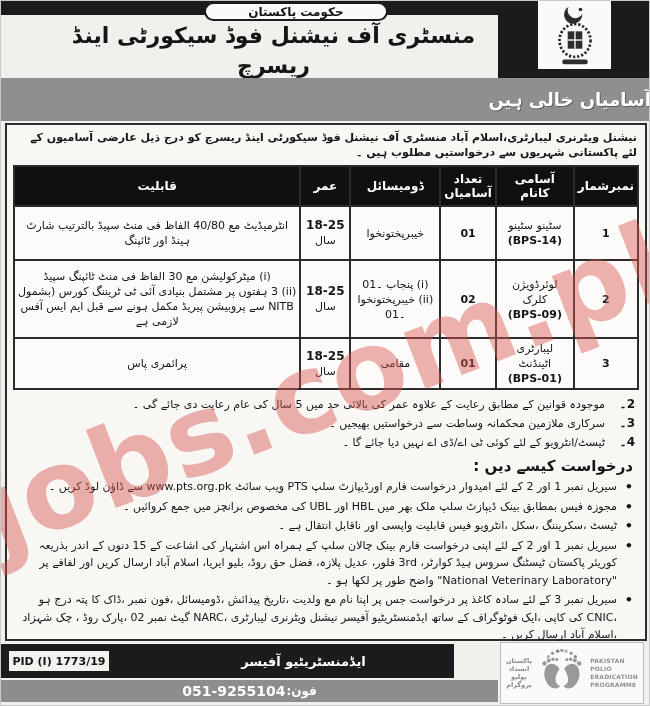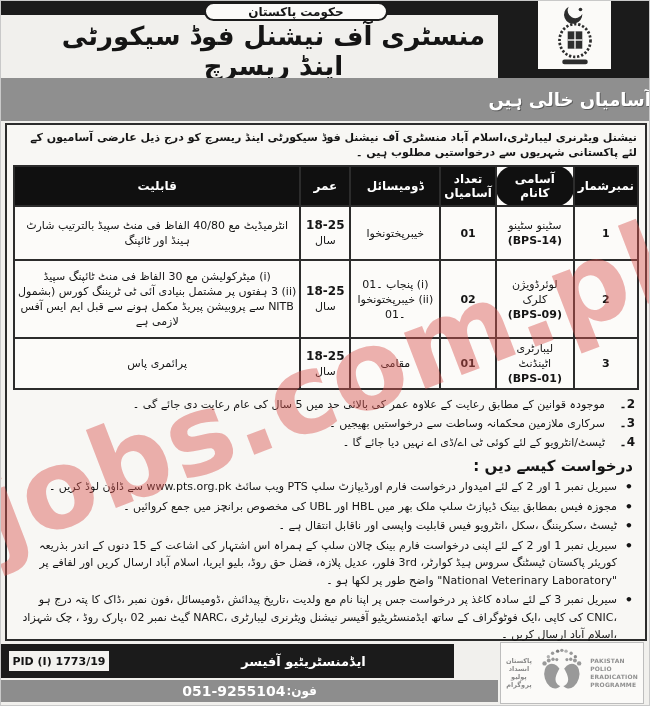--- a/index.html
+++ b/index.html
@@ -11,41 +11,41 @@
   }
   
   .top-bar{position:absolute;left:0;top:0;width:650px;height:14px;background:#1b1b1b;}
   .govt-pill{
     position:absolute;left:203px;top:1px;width:184px;height:19px;z-index:3;
     background:#fbfaf8;border:2px solid #1b1b1b;border-radius:10px;
     display:flex;align-items:center;justify-content:center;
     font-weight:bold;font-size:12px;direction:rtl;
   }
   .masthead{position:absolute;left:0;top:14px;width:497px;height:63px;text-align:center;padding-left:48px;}
-  .ministry-title{direction:rtl;font-weight:bold;font-size:26px;line-height:30px;margin-top:6px;letter-spacing:0;}
+  .ministry-title{direction:rtl;font-weight:bold;font-size:22px;line-height:30px;margin-top:6px;letter-spacing:0;}
   .ministry-subtitle{direction:rtl;font-weight:bold;font-size:12px;line-height:16px;}
   .emblem-block{position:absolute;left:497px;top:0;width:153px;height:77px;background:#1b1b1b;}
   .emblem-box{position:absolute;left:40px;top:0;width:73px;height:68px;background:#fbfaf8;
     display:flex;align-items:center;justify-content:center;}
   
   .vacancy-banner{
     position:absolute;left:0;top:77px;width:650px;height:43px;background:#8f8f8f;
     color:#fff;font-weight:bold;font-size:18px;line-height:43px;text-align:right;direction:rtl;
     text-shadow:1px 1px 0 #5c5c5c;
   }
   
   .body-frame{
     position:absolute;left:4px;top:122px;width:642px;height:518px;
     background:#f8f7f4;border:2px solid #2c2c2c;
   }
   .intro{direction:rtl;text-align:right;font-size:11px;line-height:15px;margin:0;padding:5px 8px 3px 8px;font-weight:bold;}
   table.jobs{border-collapse:collapse;margin:2px auto 0 auto;width:626px;direction:rtl;background:#fcfbf9;}
   table.jobs td,table.jobs th{border:2px solid #2c2c2c;text-align:center;vertical-align:middle;padding:2px 3px;}
   table.jobs th{background:#101010;color:#fff;font-size:12px;font-weight:bold;height:40px;white-space:pre-line;line-height:14px;}
-  .c-serial{width:36px;}.c-pos{width:78px;border-radius:18px;}.c-count{width:42px;}.c-dom{width:90px;}.c-age{width:50px;}
+  .c-serial{width:36px;}.c-pos{width:78px;}.c-count{width:42px;}.c-dom{width:90px;}.c-age{width:50px;}
   td.cell{font-size:11px;line-height:15px;direction:rtl;}
   .r1{height:54px;}.r2{height:78px;}.r3{height:46px;}
   .serial-num{font-weight:bold;font-size:13px;}
   .bps{font-weight:bold;font-size:11px;direction:ltr;}
   .age-range{font-weight:bold;font-size:12px;direction:ltr;}
   .count-num{font-weight:bold;font-size:12px;}
   .two-line{white-space:pre-line;}
   
   .notes{padding:5px 10px 0 10px;}
   .note-row{direction:rtl;display:flex;align-items:flex-start;font-size:11px;line-height:19px;}

